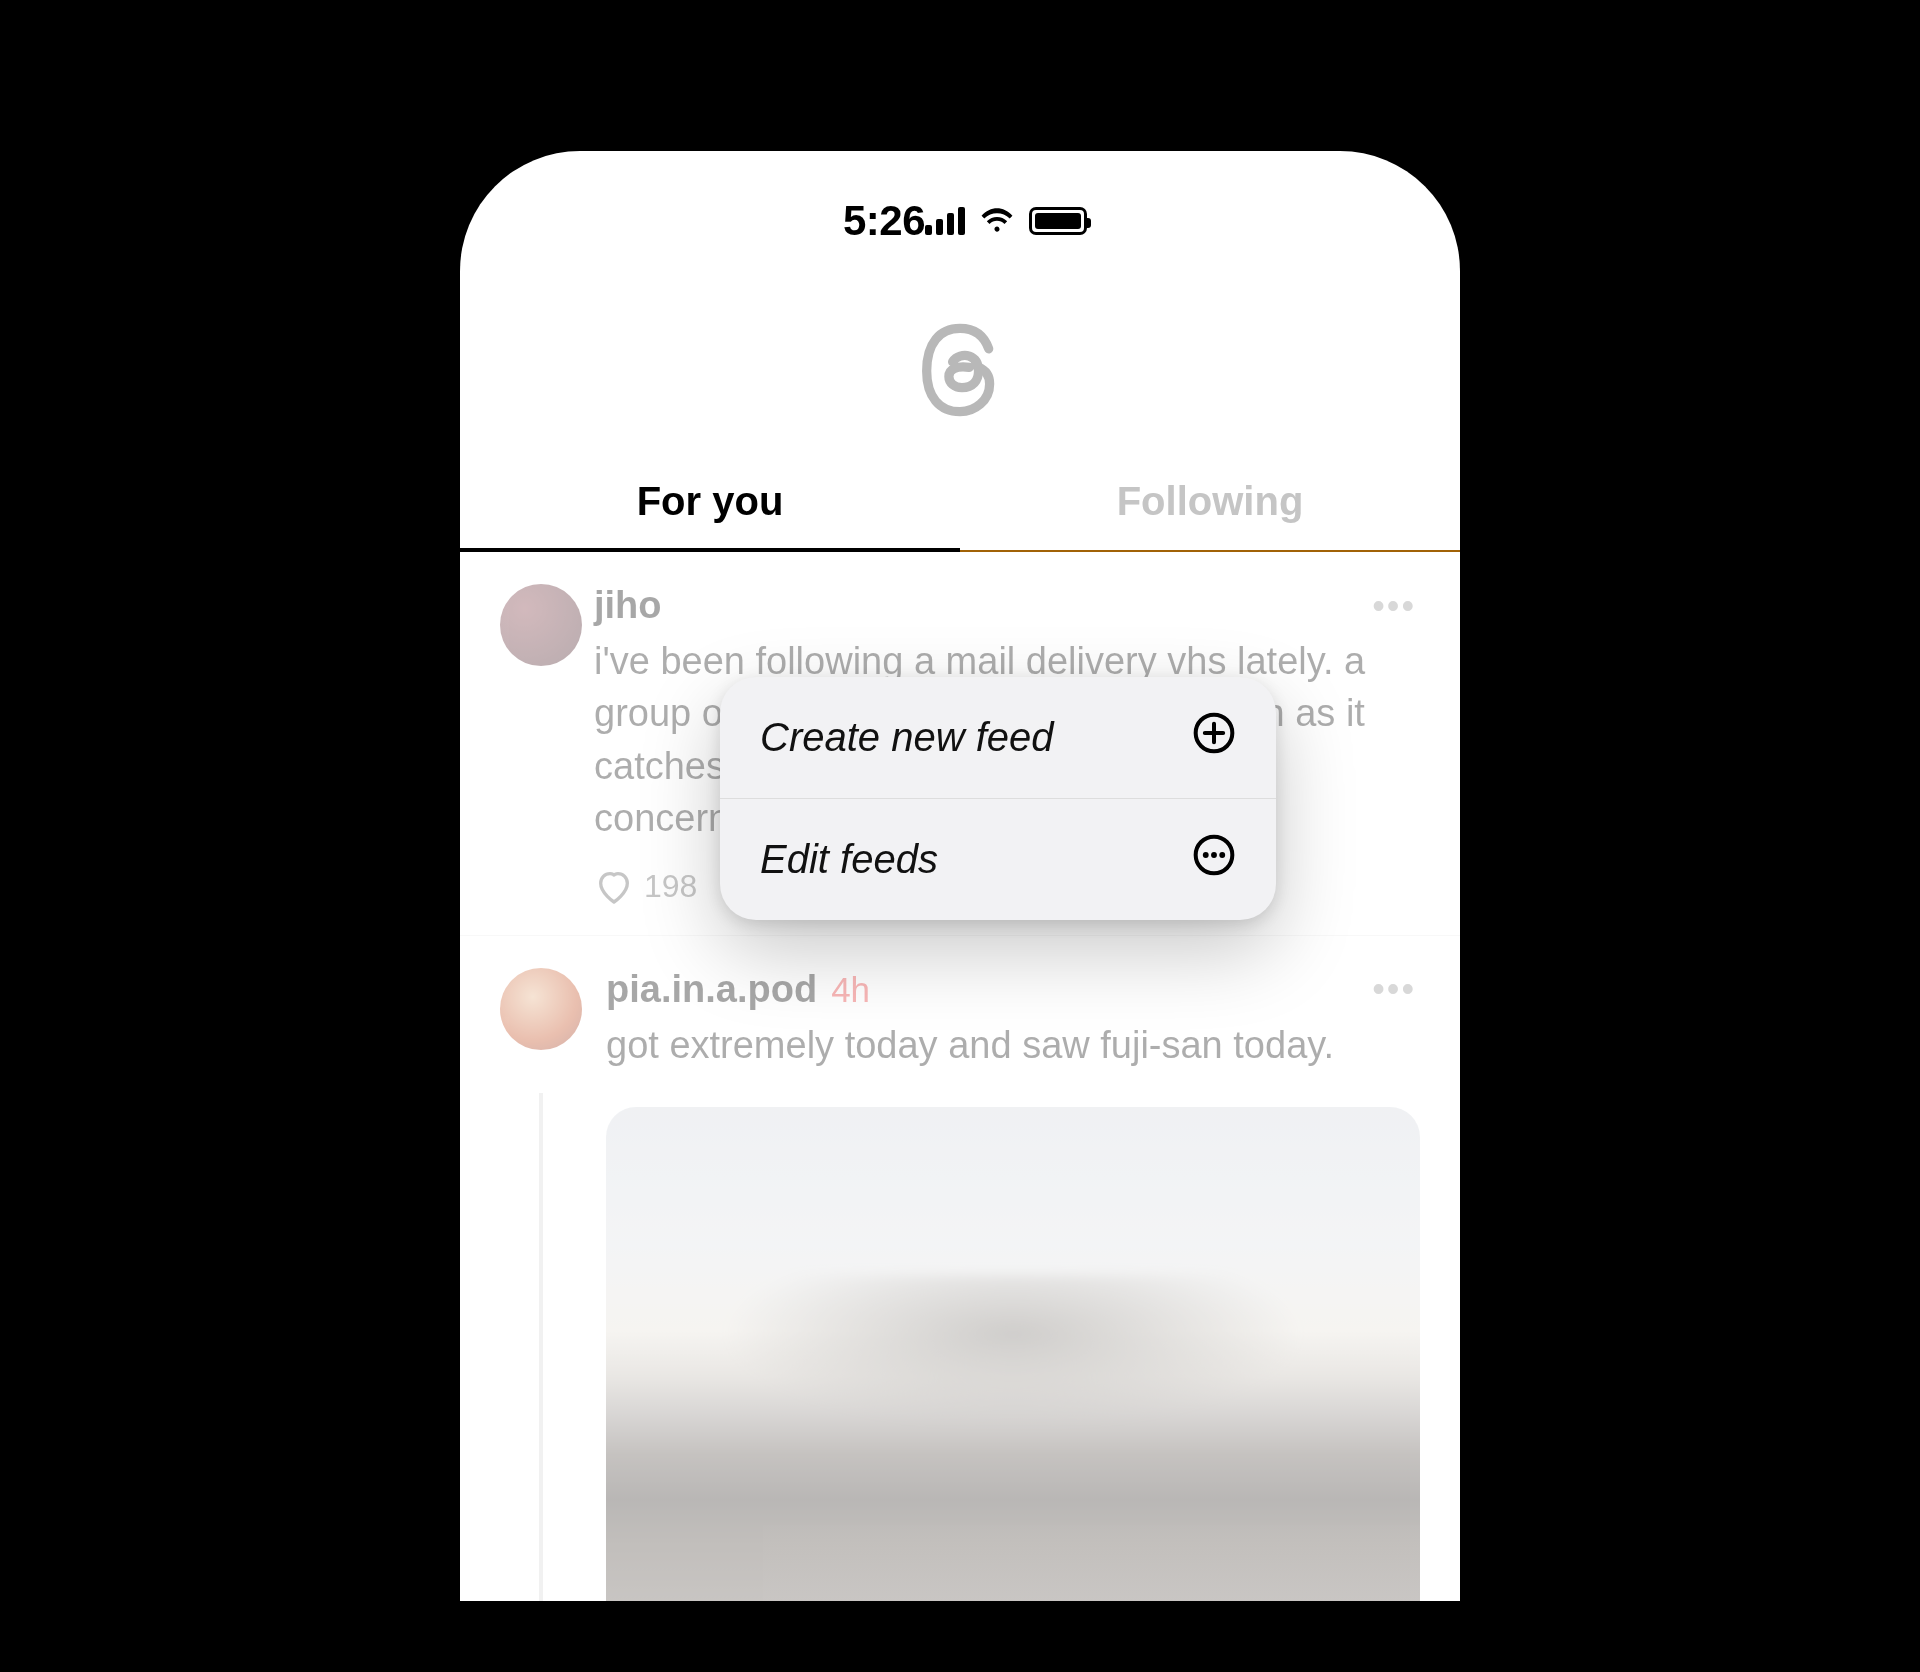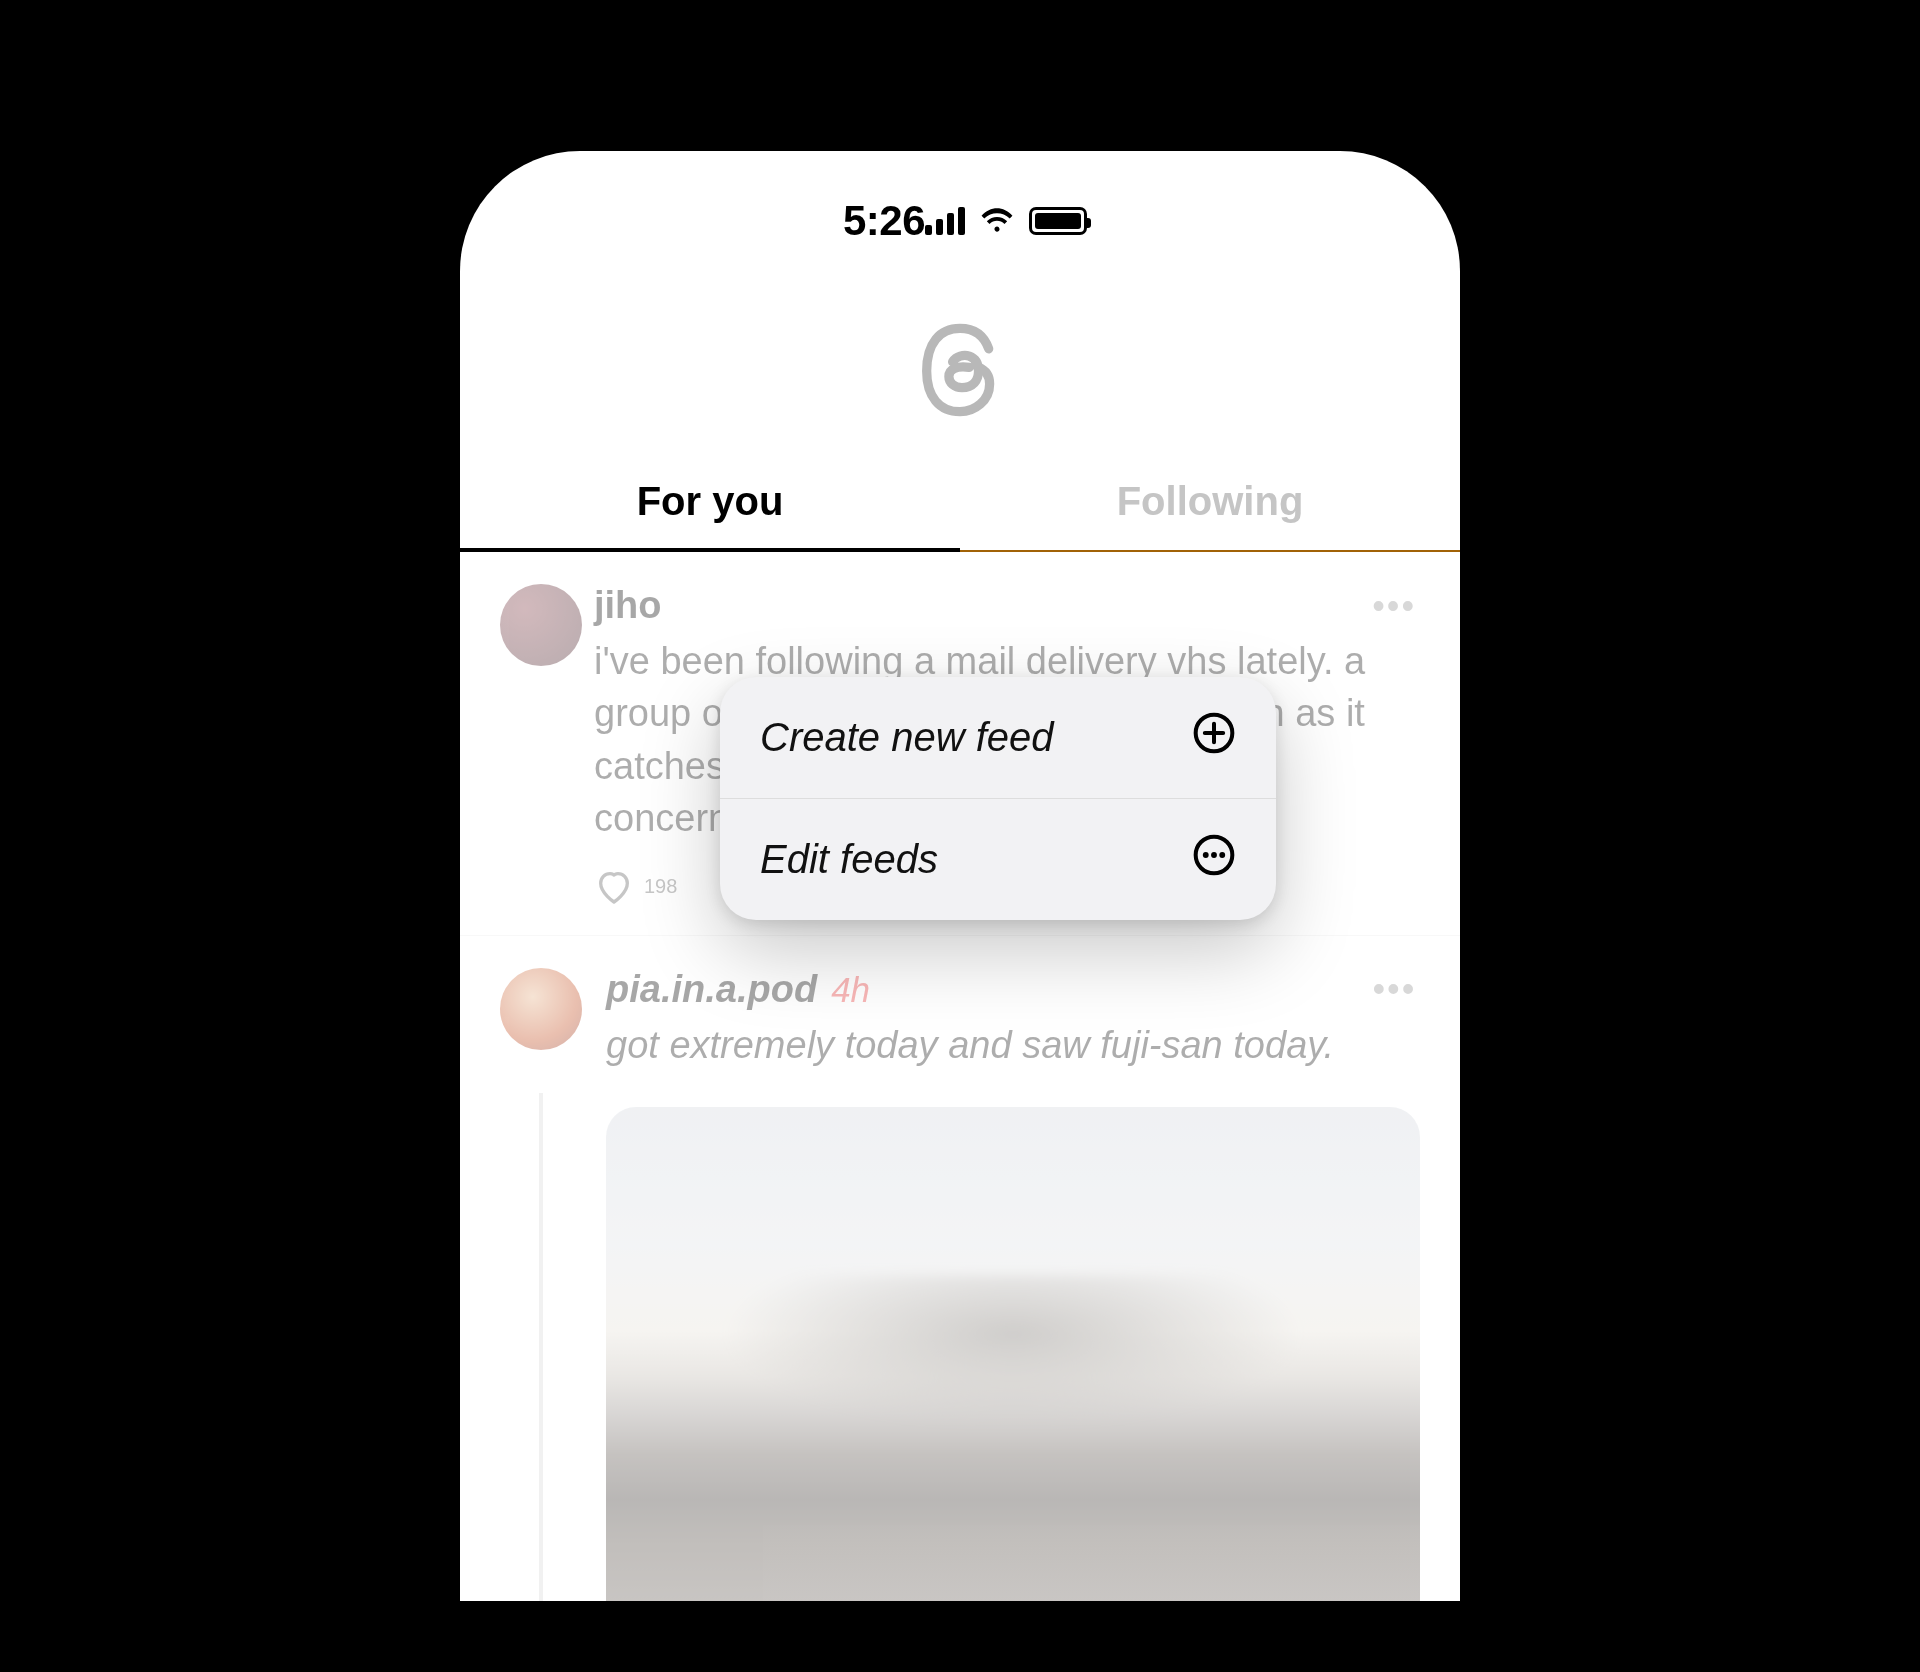--- a/index.html
+++ b/index.html
@@ -149,21 +149,21 @@
   .post-actions {
     display:flex;
     align-items:center;
     gap: 56px;
   }
   .action {
     display:flex;
     align-items:center;
     gap:10px;
     color:#6b6b6b;
-    font-size: 20px;
+    font-size: 32px;
   }
   .action svg { width:40px; height:40px; stroke:#6b6b6b; fill:none; stroke-width:2; }
 
   .post-image {
     margin-top: 14px;
     border-radius: 30px;
     overflow:hidden;
     height: 560px;
     background: linear-gradient(180deg,
       #d8dce2 0%, #e2e4e8 25%, #e8e4dc 40%,
@@ -283,21 +283,21 @@
             <div class="action">
               <svg viewBox="0 0 24 24">
                   <path d="M22 2L11 13M22 2l-7 20-4-9-9-4 20-7z" stroke-linejoin="round"></path>
                 </svg>
             </div>
           </div>
         </div>
       </div>
 
       <div class="post" style="flex-direction:column; gap:0;">
-        <div style="display:flex; gap:24px;font-style:italic;">
+        <div style="display:flex; gap:24px;">
           <div class="avatar a2"></div>
           <div class="post-body">
             <div class="post-header">
               <div class="post-meta">
                 <span class="username">pia.in.a.pod</span>
                 <span class="timestamp">4h</span>
               </div>
               <span class="more-dots">•••</span>
             </div>
             <div class="post-text">got extremely today and saw fuji-san today.</div>

